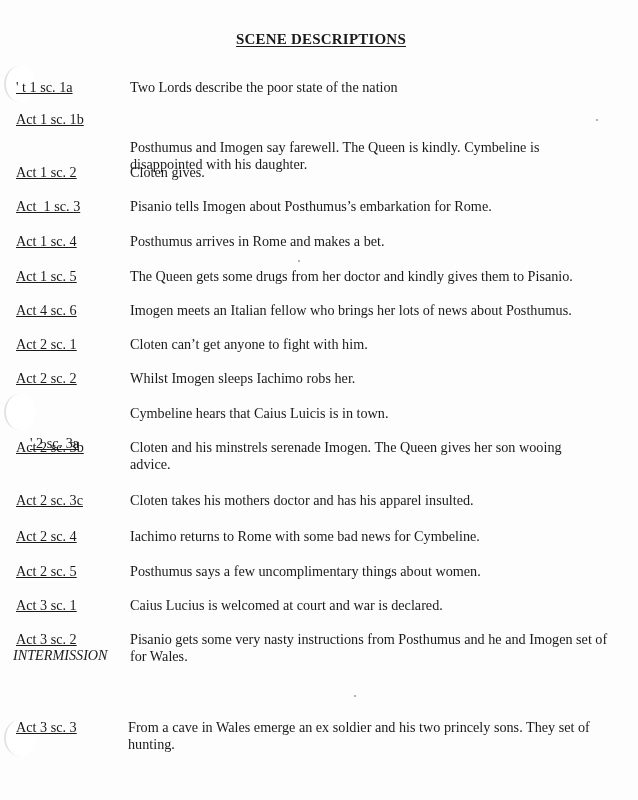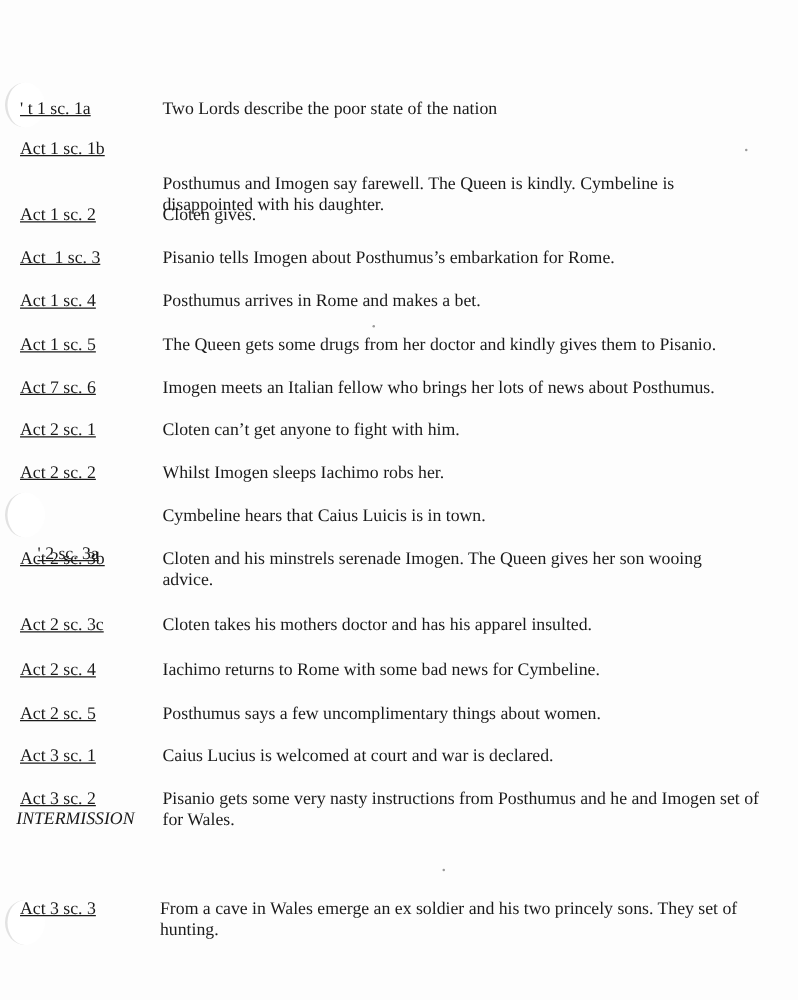--- a/index.html
+++ b/index.html
@@ -86,20 +86,23 @@
 <div class="page">
 
   <div class="punch" style="top:66px;"></div>
   <div class="punch" style="top:394px;"></div>
   <div class="punch" style="top:720px;"></div>
 
   <div class="speck" style="left:298px;top:260px;"></div>
   <div class="speck" style="left:354px;top:695px;"></div>
   <div class="speck" style="left:596px;top:119px;"></div>
 
+  <div class="title">
+    <span>SCENE DESCRIPTIONS</span>
+  </div>
 
   <div class="row" style="top:79px;">
     <span class="label">' t 1 sc. 1a</span>
     <span class="desc">Two Lords describe the poor state of the nation</span>
   </div>
 
   <div class="row" style="top:111px;">
     <span class="label">Act 1 sc. 1b</span>
     <span class="desc" style="width:440px;margin-top:28px;">Posthumus and Imogen say farewell. The Queen is kindly. Cymbeline is disappointed with his daughter.</span>
   </div>
@@ -118,21 +121,21 @@
     <span class="label">Act 1 sc. 4</span>
     <span class="desc">Posthumus arrives in Rome and makes a bet.</span>
   </div>
 
   <div class="row" style="top:268px;">
     <span class="label">Act 1 sc. 5</span>
     <span class="desc" style="width:500px;">The Queen gets some drugs from her doctor and kindly gives them to Pisanio.</span>
   </div>
 
   <div class="row" style="top:302px;">
-    <span class="label">Act 7 sc. 6</span>
+    <span class="label">Act 4 sc. 6</span>
     <span class="desc" style="width:500px;">Imogen meets an Italian fellow who brings her lots of news about Posthumus.</span>
   </div>
 
   <div class="row" style="top:336px;">
     <span class="label">Act 2 sc. 1</span>
     <span class="desc">Cloten can’t get anyone to fight with him.</span>
   </div>
 
   <div class="row" style="top:370px;">
     <span class="label">Act 2 sc. 2</span>

